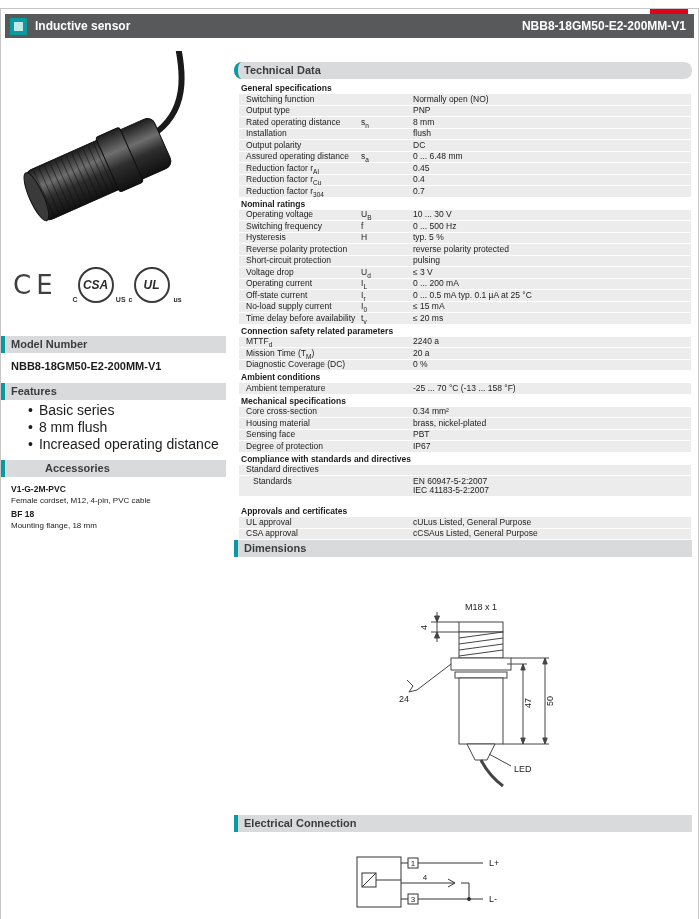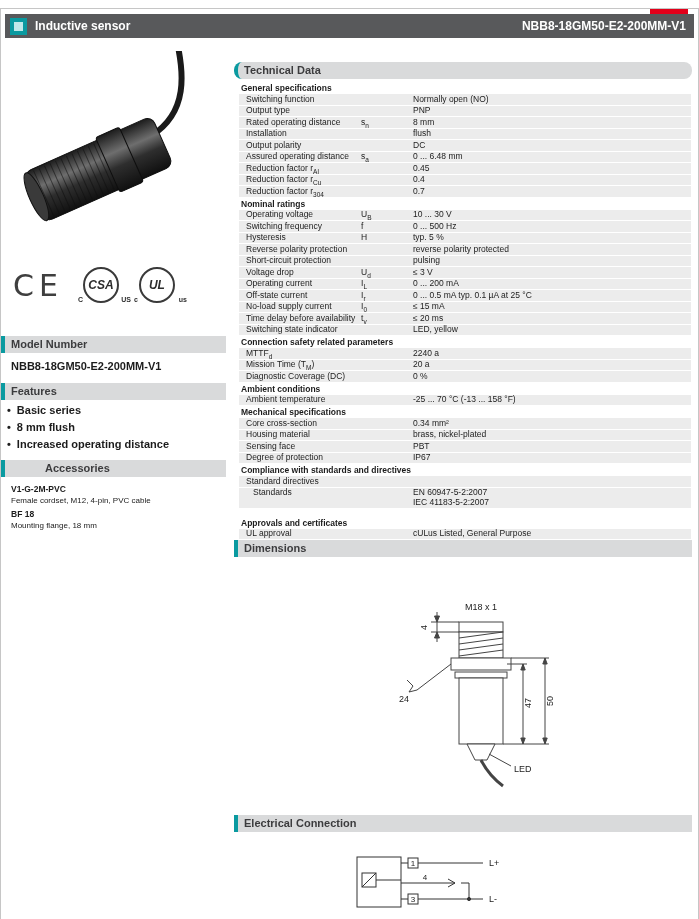--- a/index.html
+++ b/index.html
@@ -16,31 +16,31 @@
   .topbar-model { margin-left:auto; margin-right:8px; font-size:12px; font-weight:bold; }
 
   .bar { position:absolute; height:17px; background:var(--barbg); border-left:4px solid var(--accent);
          font-size:11px; font-weight:bold; color:#3c3c3e; padding:2px 0 0 6px; }
   .bar.left  { left:0;  width:225px; }
   .bar.right { left:233px; width:458px; }
 
   
   .photo { position:absolute; left:8px; top:42px; width:218px; height:200px; }
   .marks { position:absolute; left:12px; top:250px; width:214px; height:52px; display:flex; align-items:center; gap:20px; }
-  .ce-text { font-size:30px; color:#3f3f3f; letter-spacing:5px; font-family:"DejaVu Sans", sans-serif; }
+  .ce-text { font-size:26px; color:#3f3f3f; letter-spacing:5px; font-family:"DejaVu Sans", sans-serif; }
   .mark-circ { position:relative; width:36px; height:36px; border:2.5px solid #3a3a3a; border-radius:50%;
                display:flex; align-items:center; justify-content:center; font-weight:bold; font-style:italic;
                font-size:12px; color:#2c2c2c; }
   .mark-small-bl { position:absolute; left:-7px; bottom:-2px; font-size:7px; font-style:normal; font-weight:bold; }
   .mark-small-br { position:absolute; right:-14px; bottom:-2px; font-size:7px; font-style:normal; font-weight:bold; }
 
   #bar-model { top:327px; }
   .model-value { position:absolute; left:10px; top:351px; font-size:11px; font-weight:bold; }
   #bar-features { top:374px; }
-  .features-list { position:absolute; left:6px; top:396px; font-size:11px; font-weight:bold; }
+  .features-list { position:absolute; left:27px; top:396px; font-size:14px; font-weight:normal; }
   .feature-item { display:flex; gap:6px; margin-bottom:6px; line-height:11px; }
   .feature-item::before { content:"•"; }
   #bar-acc { top:451px;padding-left:40px; }
   .acc-block { position:absolute; left:10px; top:473px; font-size:8px; line-height:11px; }
   .acc-name { font-weight:bold; font-size:8.5px; margin-top:2px; }
   .acc-desc { color:#222; margin-bottom:3px; }
 
   
   #bar-tech { top:53px;border-radius:8px; }
   .tech-table { position:absolute; left:238px; top:73px; width:452px; font-size:8.5px; }
@@ -272,27 +272,20 @@
           <div>≤ 15 mA</div>
         </div>
       </div>
       <div class="t-row">
         <div class="t-label"><span>Time delay before availability</span></div>
         <div class="t-sym"><span>t</span><sub>v</sub></div>
         <div class="t-val">
           <div>≤ 20 ms</div>
         </div>
       </div>
-      <div class="t-row">
-        <div class="t-label"><span>Switching state indicator</span></div>
-        <div class="t-sym"></div>
-        <div class="t-val">
-          <div>LED, yellow</div>
-        </div>
-      </div>
       <div class="t-sec">Connection safety related parameters</div>
       <div class="t-row">
         <div class="t-label"><span>MTTF</span><sub>d</sub></div>
         <div class="t-sym"></div>
         <div class="t-val">
           <div>2240 a</div>
         </div>
       </div>
       <div class="t-row">
         <div class="t-label"><span>Mission Time (T</span><sub>M</sub><span>)</span></div>

